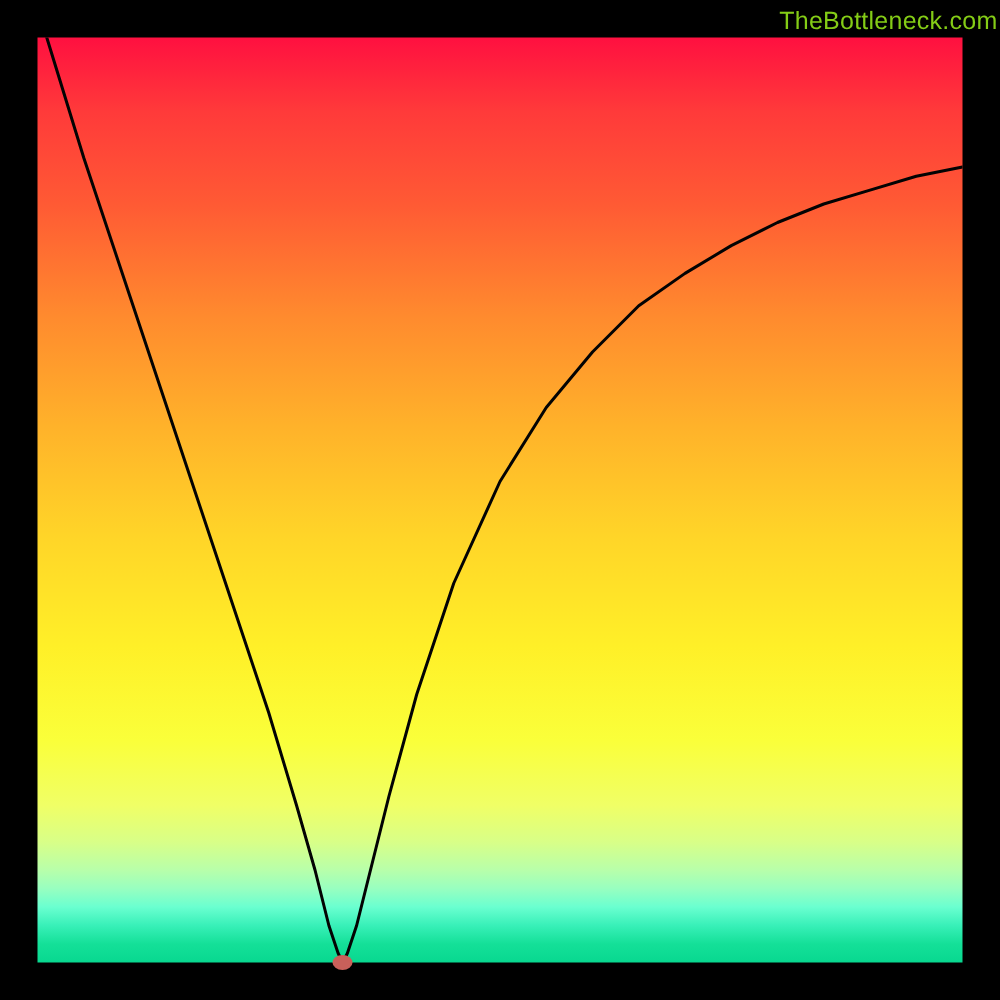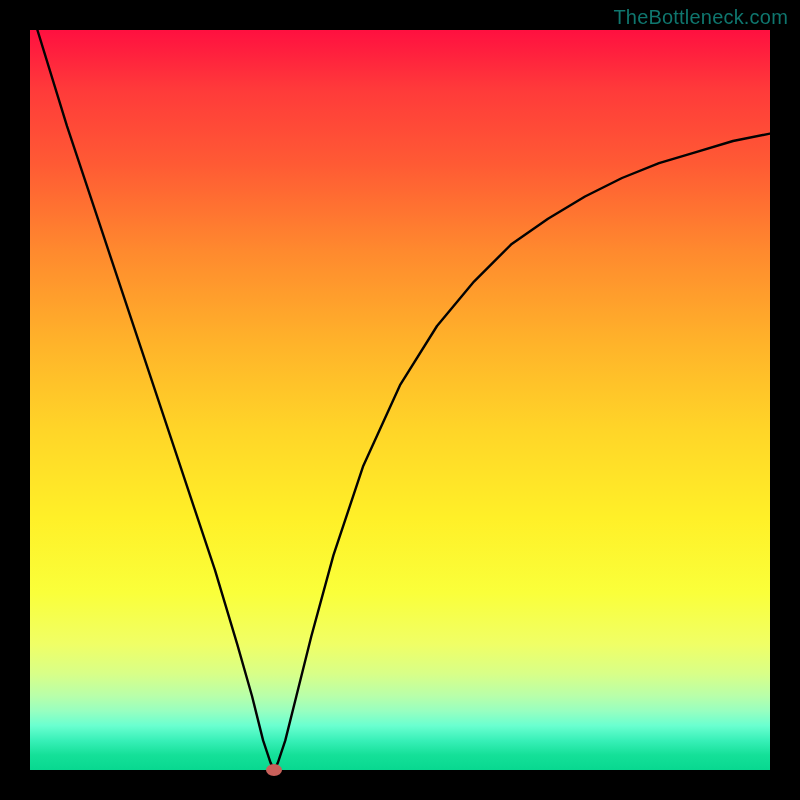--- a/index.html
+++ b/index.html
@@ -7,22 +7,22 @@
     padding: 0;
     background: #000;
     width: 800px;
     height: 800px;
     position: relative;
     font-family: Arial, Helvetica, sans-serif;
   }
   .watermark {
     position: absolute;
     top: 6px;
-    right: 12px;
-    color: #0f766e;
+    right: 2px;
+    color: #84cc16;
     font-size: 20px;
     font-weight: 500;
     letter-spacing: 0.2px;
     z-index: 30;
   }
   .chart-frame {
     position: absolute;
     left: 30px;
     top: 30px;
     width: 740px;

